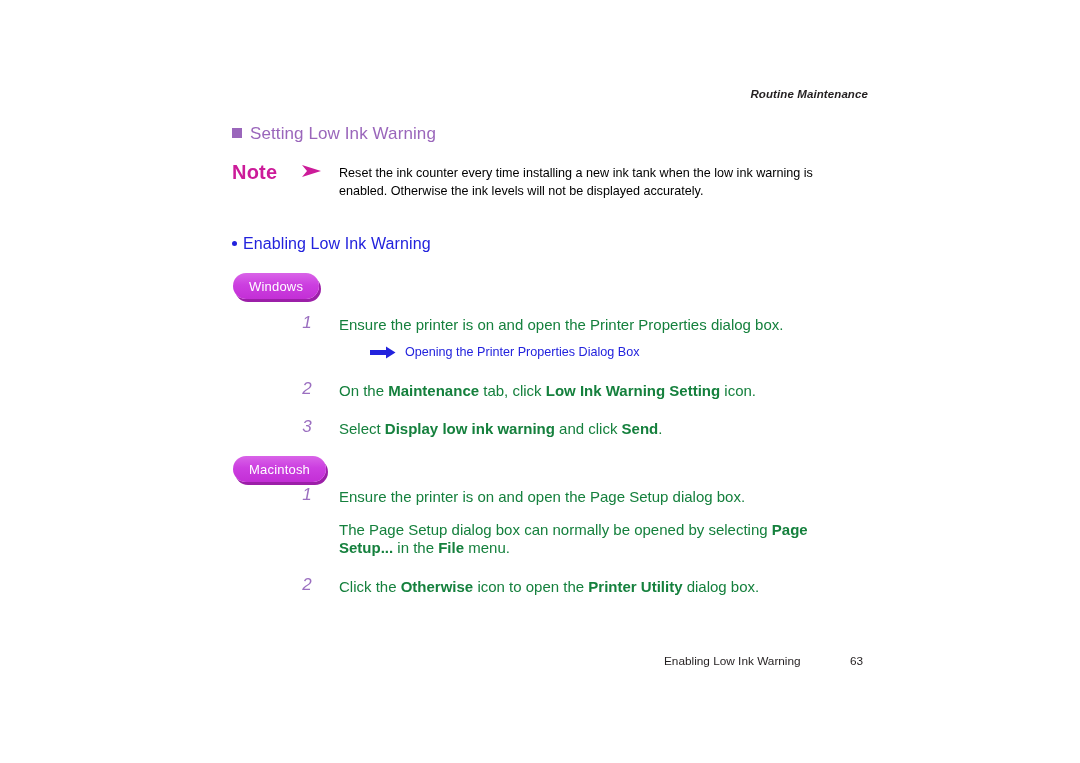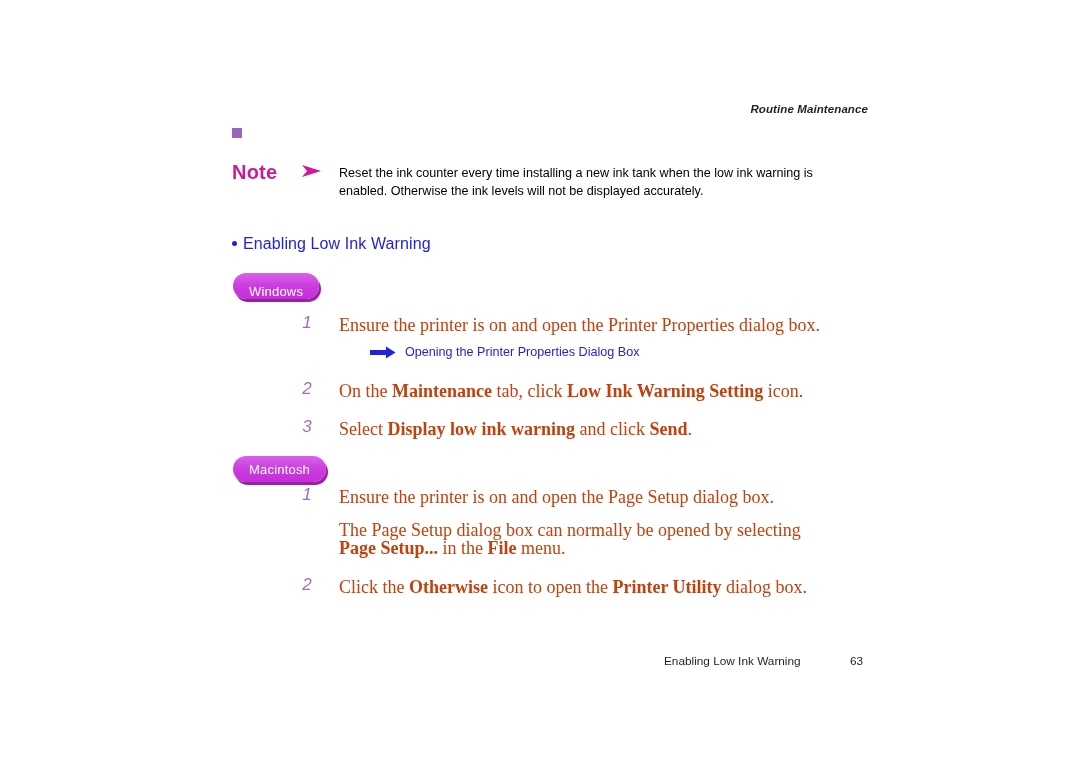--- a/index.html
+++ b/index.html
@@ -29,21 +29,20 @@
     position: absolute;
     left: 0;
     top: 88px;
     width: 868px;
     text-align: right;
     font-size: 11.5px;
     font-style: italic;
     font-weight: bold;
     color: #231f20;
     letter-spacing: 0.1px;
-    margin-top: 15px;
   }
 
   
   .section-heading {
     position: absolute;
     left: 232px;
     top: 124px;
     font-size: 17px;
     color: #9a66bb;
     letter-spacing: 0.1px;
@@ -114,39 +113,38 @@
     box-shadow: 2px 3px 0 0 #9c1fa8;
     color: #ffffff;
     font-size: 13px;
     display: flex;
     align-items: center;
     justify-content: center;
     padding: 0 16px;
     box-sizing: border-box;
     letter-spacing: 0.2px;
   }
-  .badge-windows { left: 233px; top: 273px; align-items: flex-end; }
+  .badge-windows { left: 233px; top: 273px; }
   .badge-macintosh { left: 233px; top: 445px; margin-top: 11px; }
 
   
   .step-num {
     position: absolute;
     width: 22px;
     text-align: center;
     font-size: 17px;
     font-style: italic;
     color: #9b6fc0;
   }
   .step-text {
     position: absolute;
     left: 339px;
-    font-size: 18px;
+    font-size: 15px;
     line-height: 18.4px;
-    color: #c2410c;
-    font-family: Liberation Serif, serif;
+    color: #15803d;
   }
   .step-text b { font-weight: bold; }
 
   
   .xref {
     position: absolute;
     left: 370px;
     top: 345px;
     font-size: 12.6px;
     color: #2222dd;
@@ -173,21 +171,21 @@
   }
 </style>
 </head>
 <body>
 
 <div class="page">
 
   <div class="running-header">Routine Maintenance</div>
 
   <div class="section-heading">
-    <span class="sq"></span>
+    <span class="sq"></span><span>Setting Low Ink Warning</span>
   </div>
 
   <div class="note-label">Note</div>
   <div class="note-arrow">
     <svg width="24" height="16" viewBox="0 0 24 16" xmlns="http://www.w3.org/2000/svg">
       <path d="M1 2 L20 8 L1 14 L6 8 Z" fill="#cc1b99"></path>
     </svg>
   </div>
   <div class="note-body">Reset the ink counter every time installing a new ink tank when the low ink warning is enabled.  Otherwise the ink levels will not be displayed accurately.</div>
 

